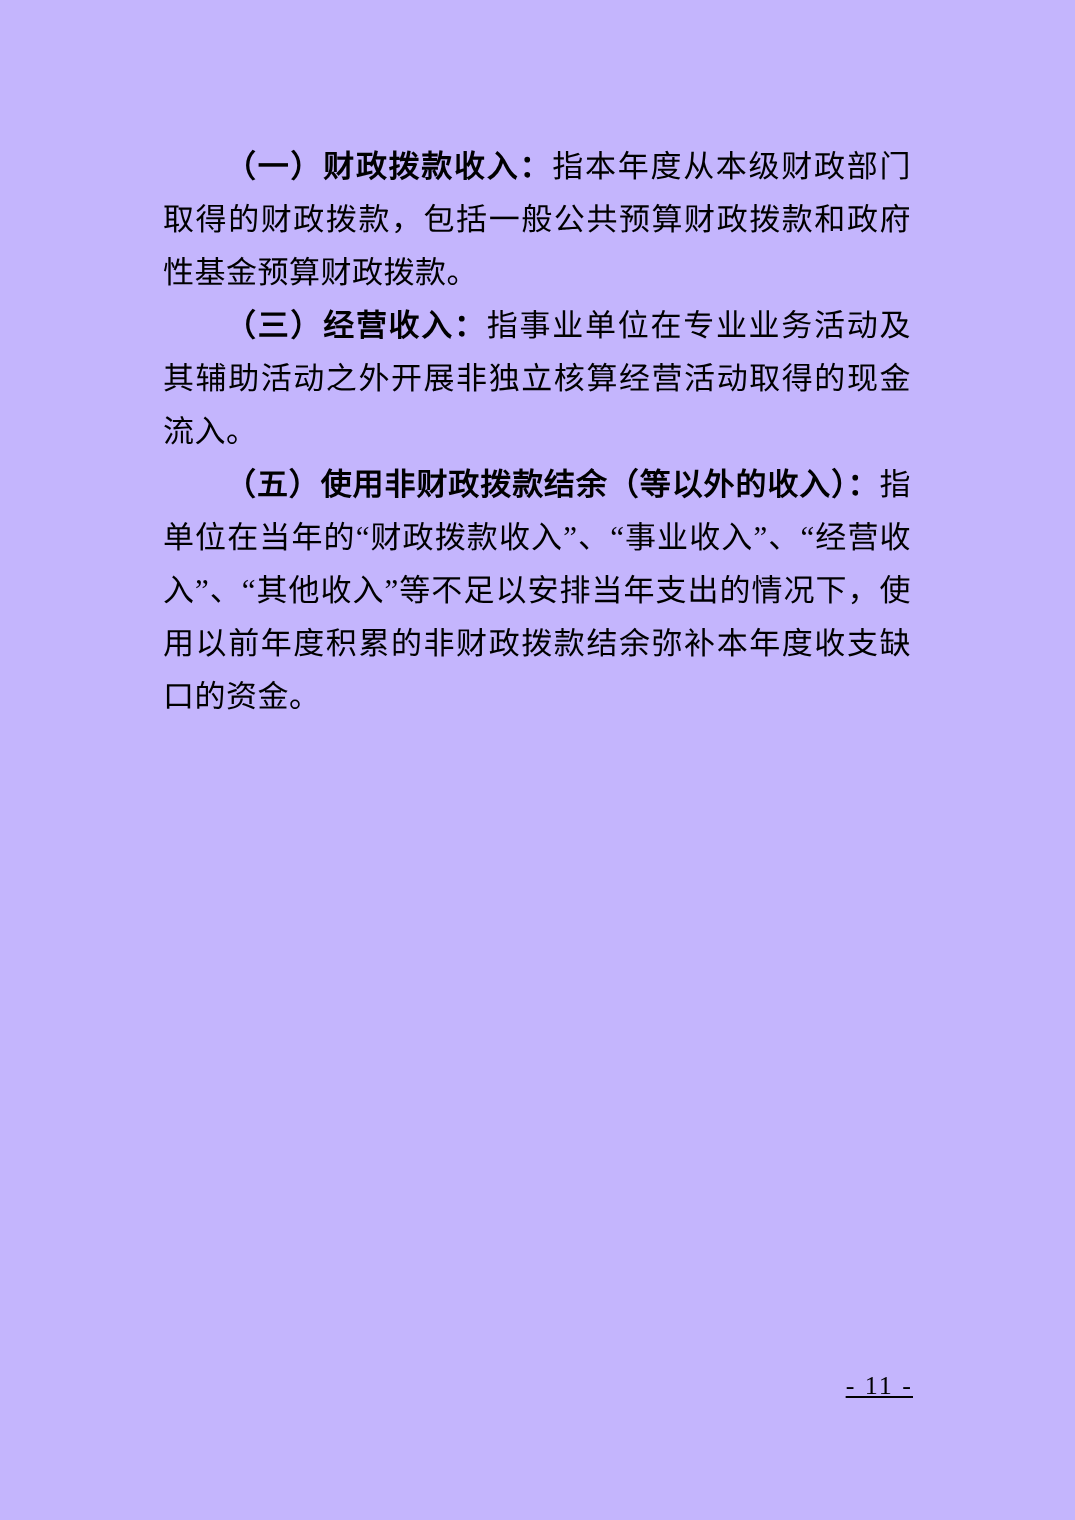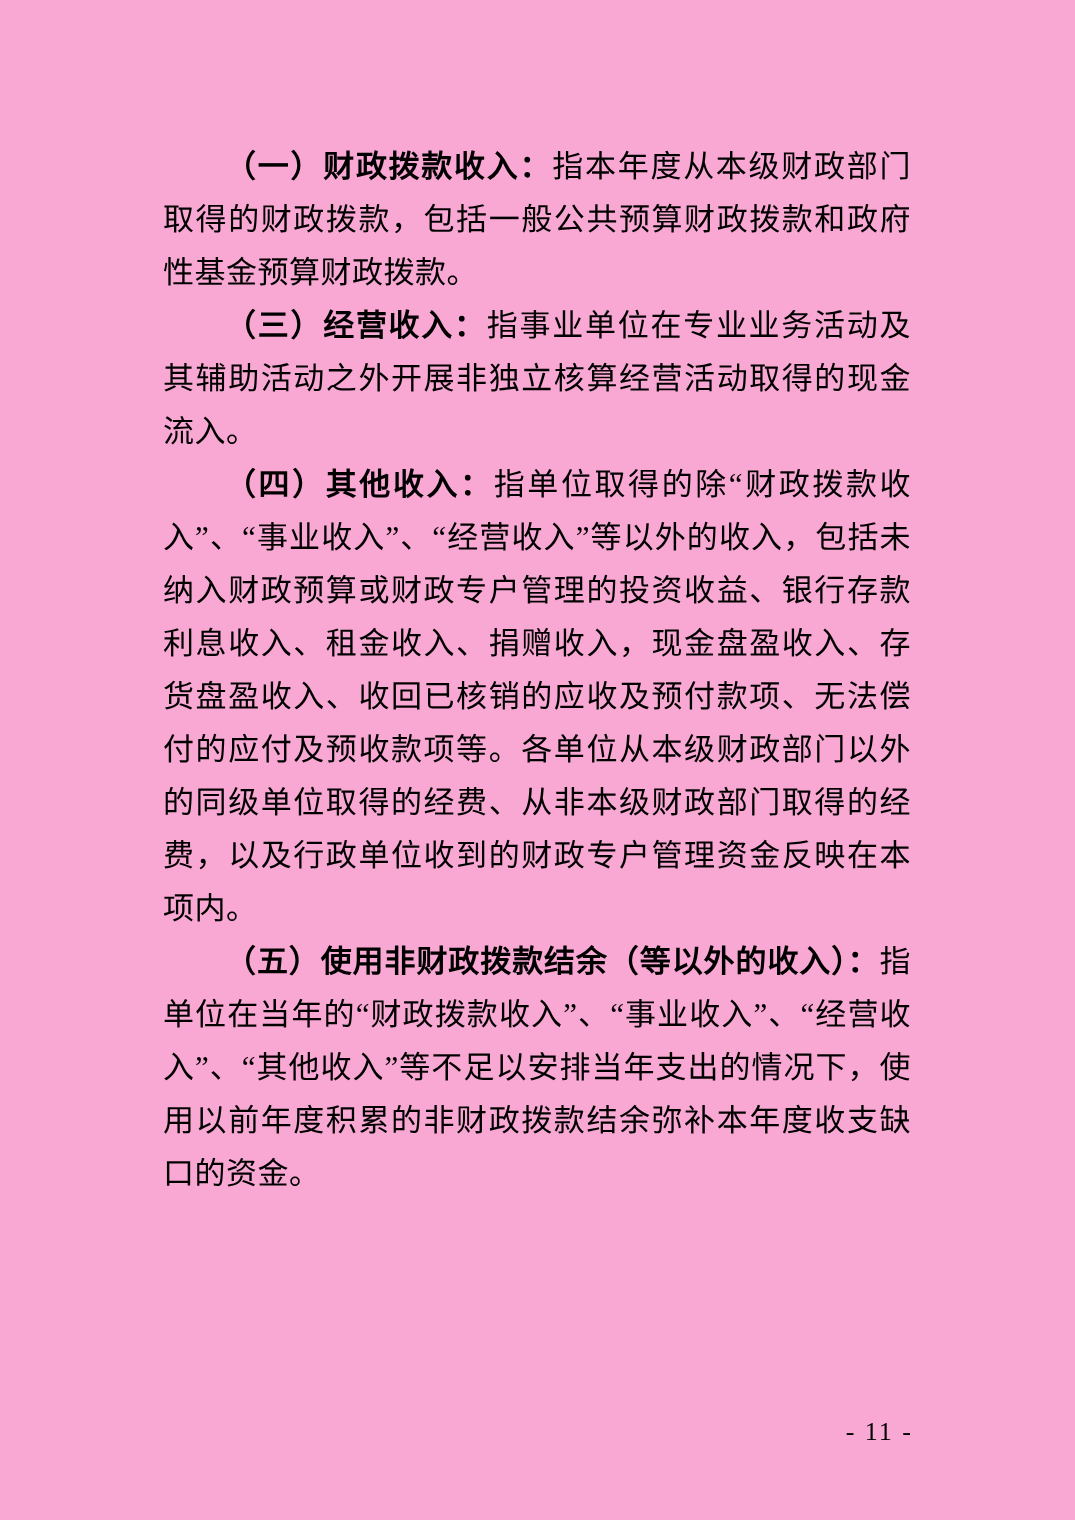--- a/index.html
+++ b/index.html
@@ -4,21 +4,21 @@
 <style>
   html, body {
     margin: 0;
     padding: 0;
     background: #ffffff;
   }
   .page {
     position: relative;
     width: 1075px;
     height: 1520px;
-    background: #f9a8d4;
+    background: #c4b5fd;
     color: #000000;
     font-family: "Liberation Serif", "DejaVu Serif", serif;
     overflow: hidden;
   }
   .body-text {
     position: absolute;
     left: 163px;
     top: 140px;
     width: 748px;
   }
@@ -33,40 +33,40 @@
     letter-spacing: 0.5px;
   }
   .para-heading {
     font-weight: 700;
   }
   .para-body {
     font-weight: 400;
   }
   .page-number {
     position: absolute;
-    top: 1417px;
+    top: 1371px;
     right: 162px;
     font-size: 26px;
     line-height: 30px;
     color: #000000;
     letter-spacing: 2px;
+    text-decoration: underline;
   }
 </style>
 </head>
 <body>
 
 <div class="page">
   <div class="body-text">
 
     <p class="para"><b class="para-heading">（一）财政拨款收入：</b><span class="para-body">指本年度从本级财政部门取得的财政拨款，包括一般公共预算财政拨款和政府性基金预算财政拨款。</span></p>
 
 
     <p class="para"><b class="para-heading">（三）经营收入：</b><span class="para-body">指事业单位在专业业务活动及其辅助活动之外开展非独立核算经营活动取得的现金流入。</span></p>
 
-    <p class="para"><b class="para-heading">（四）其他收入：</b><span class="para-body">指单位取得的除“财政拨款收入”、“事业收入”、“经营收入”等以外的收入，包括未纳入财政预算或财政专户管理的投资收益、银行存款利息收入、租金收入、捐赠收入，现金盘盈收入、存货盘盈收入、收回已核销的应收及预付款项、无法偿付的应付及预收款项等。各单位从本级财政部门以外的同级单位取得的经费、从非本级财政部门取得的经费，以及行政单位收到的财政专户管理资金反映在本项内。</span></p>
 
     <p class="para"><b class="para-heading">（五）使用非财政拨款结余（等以外的收入）：</b><span class="para-body">指单位在当年的“财政拨款收入”、“事业收入”、“经营收入”、“其他收入”等不足以安排当年支出的情况下，使用以前年度积累的非财政拨款结余弥补本年度收支缺口的资金。</span></p>
 
 
   </div>
 
   <div class="page-number">- 11 -</div>
 </div>
 
 </body></html>

